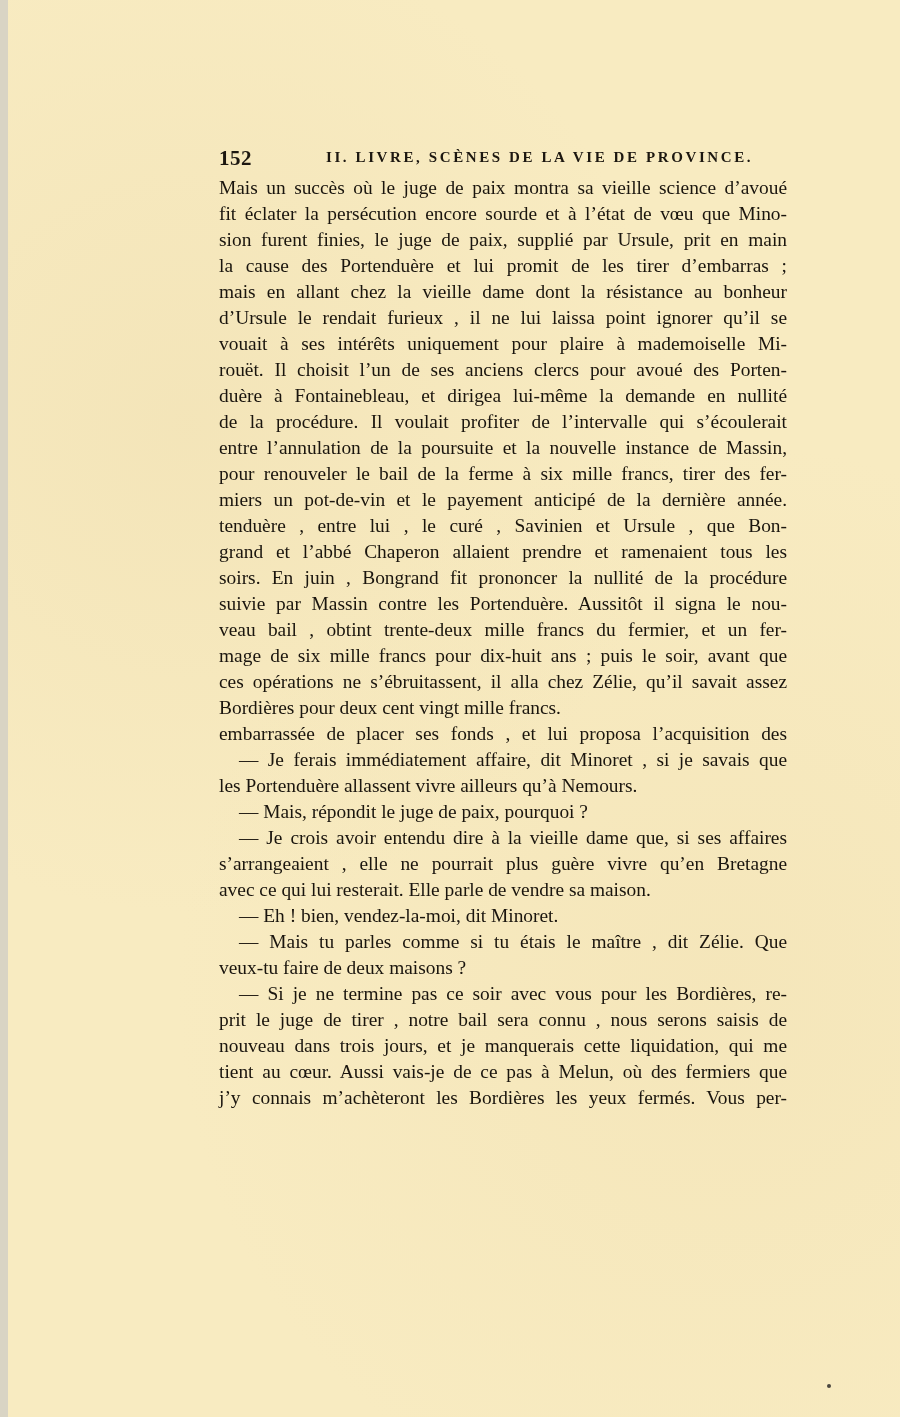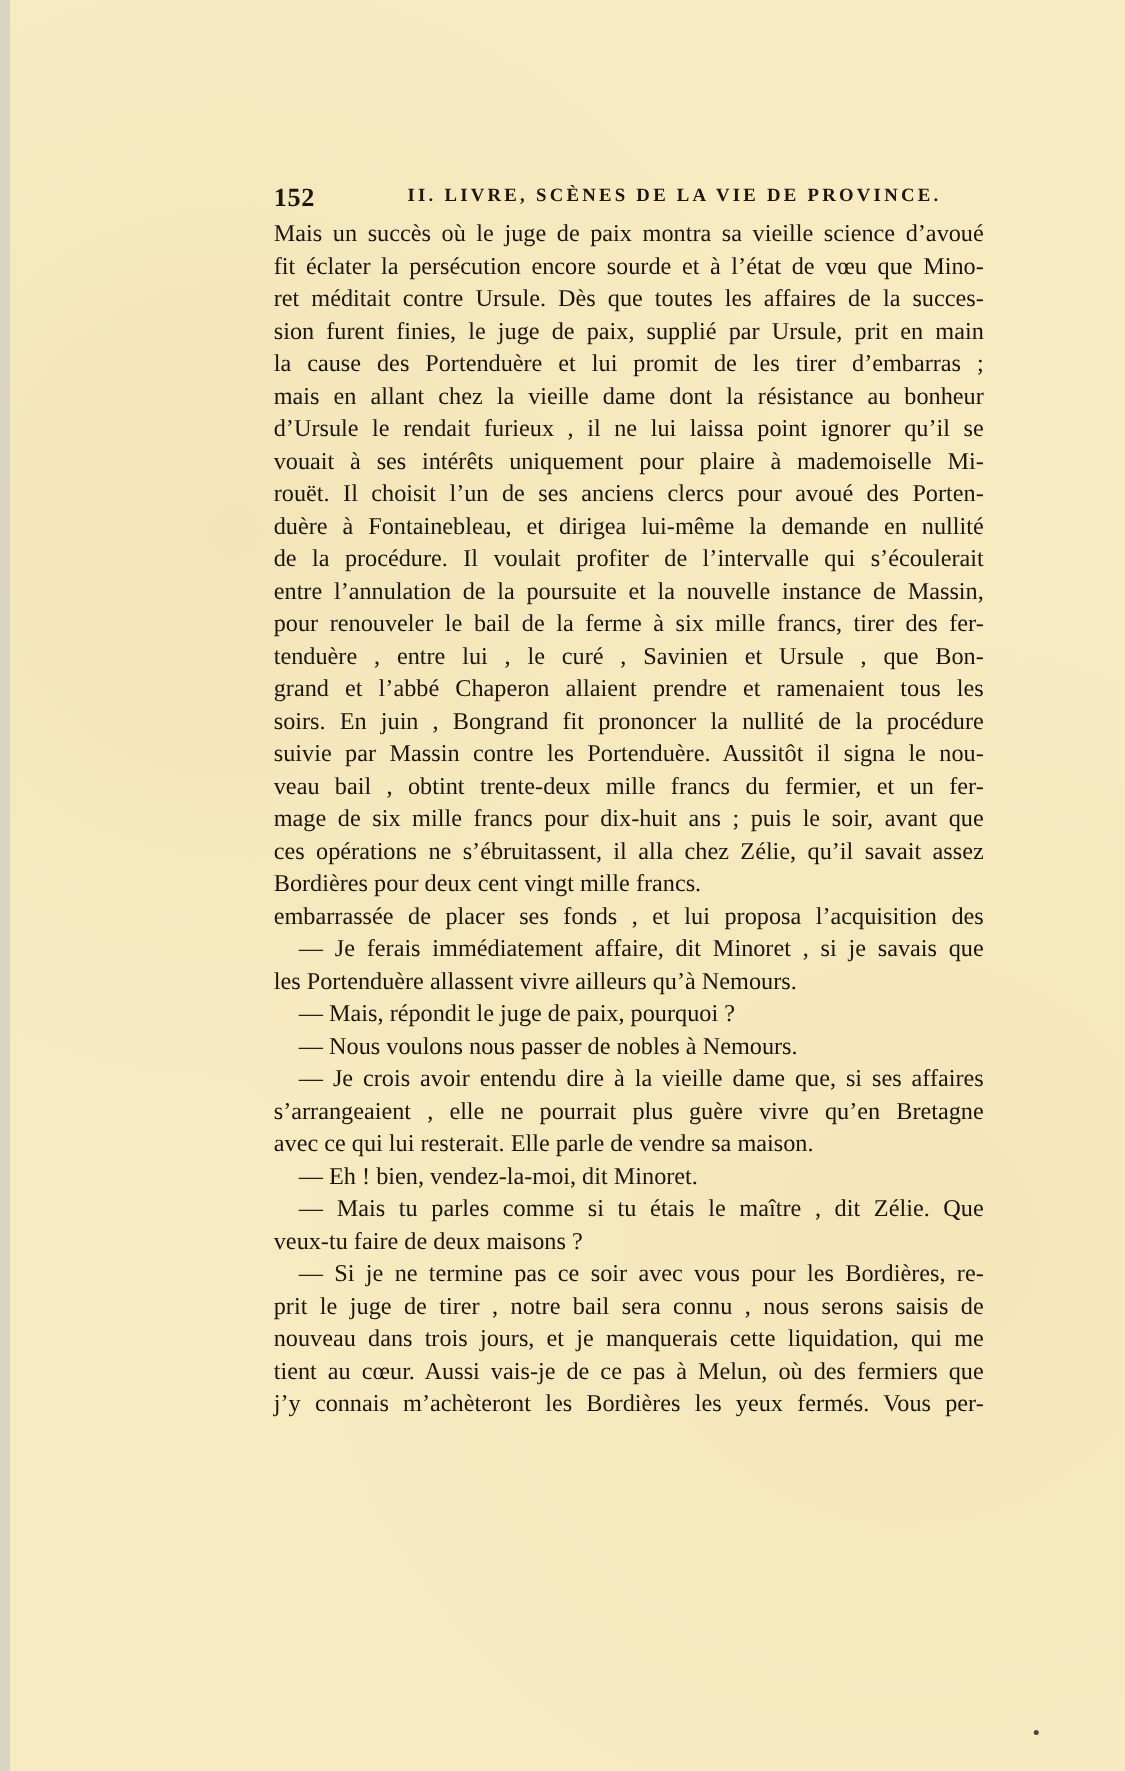--- a/index.html
+++ b/index.html
@@ -87,44 +87,43 @@
 
 <div class="page">
   <div class="header">
     <span class="page-number">152</span>
     <span class="running-head">II. LIVRE, SCÈNES DE LA VIE DE PROVINCE.</span>
   </div>
 
   <div class="body-text" id="body-text">
       <span class="line">Mais un succès où le juge de paix montra sa vieille science d’avoué</span>
       <span class="line">fit éclater la persécution encore sourde et à l’état de vœu que Mino-</span>
-      <span class="line">ret méditait contre Ursule. Dès que toutes les affaires de la succes-</span>
       <span class="line">sion furent finies, le juge de paix, supplié par Ursule, prit en main</span>
       <span class="line">la cause des Portenduère et lui promit de les tirer d’embarras ;</span>
       <span class="line">mais en allant chez la vieille dame dont la résistance au bonheur</span>
       <span class="line">d’Ursule le rendait furieux , il ne lui laissa point ignorer qu’il se</span>
       <span class="line">vouait à ses intérêts uniquement pour plaire à mademoiselle Mi-</span>
       <span class="line">rouët. Il choisit l’un de ses anciens clercs pour avoué des Porten-</span>
       <span class="line">duère à Fontainebleau, et dirigea lui-même la demande en nullité</span>
       <span class="line">de la procédure. Il voulait profiter de l’intervalle qui s’écoulerait</span>
       <span class="line">entre l’annulation de la poursuite et la nouvelle instance de Massin,</span>
       <span class="line">pour renouveler le bail de la ferme à six mille francs, tirer des fer-</span>
+      <span class="line">miers un pot-de-vin et le payement anticipé de la dernière année.</span>
       <span class="line">tenduère , entre lui , le curé , Savinien et Ursule , que Bon-</span>
       <span class="line">grand et l’abbé Chaperon allaient prendre et ramenaient tous les</span>
       <span class="line">soirs. En juin , Bongrand fit prononcer la nullité de la procédure</span>
       <span class="line">suivie par Massin contre les Portenduère. Aussitôt il signa le nou-</span>
       <span class="line">veau bail , obtint trente-deux mille francs du fermier, et un fer-</span>
       <span class="line">mage de six mille francs pour dix-huit ans ; puis le soir, avant que</span>
       <span class="line">ces opérations ne s’ébruitassent, il alla chez Zélie, qu’il savait assez</span>
       <span class="line last">Bordières pour deux cent vingt mille francs.</span>
       <span class="line">embarrassée de placer ses fonds , et lui proposa l’acquisition des</span>
       <span class="line indent">— Je ferais immédiatement affaire, dit Minoret , si je savais que</span>
       <span class="line last">les Portenduère allassent vivre ailleurs qu’à Nemours.</span>
       <span class="line indent last">— Mais, répondit le juge de paix, pourquoi ?</span>
-      <span class="line indent last">— Nous voulons nous passer de nobles à Nemours.</span>
       <span class="line indent">— Je crois avoir entendu dire à la vieille dame que, si ses affaires</span>
       <span class="line">s’arrangeaient , elle ne pourrait plus guère vivre qu’en Bretagne</span>
       <span class="line last">avec ce qui lui resterait. Elle parle de vendre sa maison.</span>
       <span class="line indent last">— Eh ! bien, vendez-la-moi, dit Minoret.</span>
       <span class="line indent">— Mais tu parles comme si tu étais le maître , dit Zélie. Que</span>
       <span class="line last">veux-tu faire de deux maisons ?</span>
       <span class="line indent">— Si je ne termine pas ce soir avec vous pour les Bordières, re-</span>
       <span class="line">prit le juge de tirer , notre bail sera connu , nous serons saisis de</span>
       <span class="line">nouveau dans trois jours, et je manquerais cette liquidation, qui me</span>
       <span class="line">tient au cœur. Aussi vais-je de ce pas à Melun, où des fermiers que</span>

